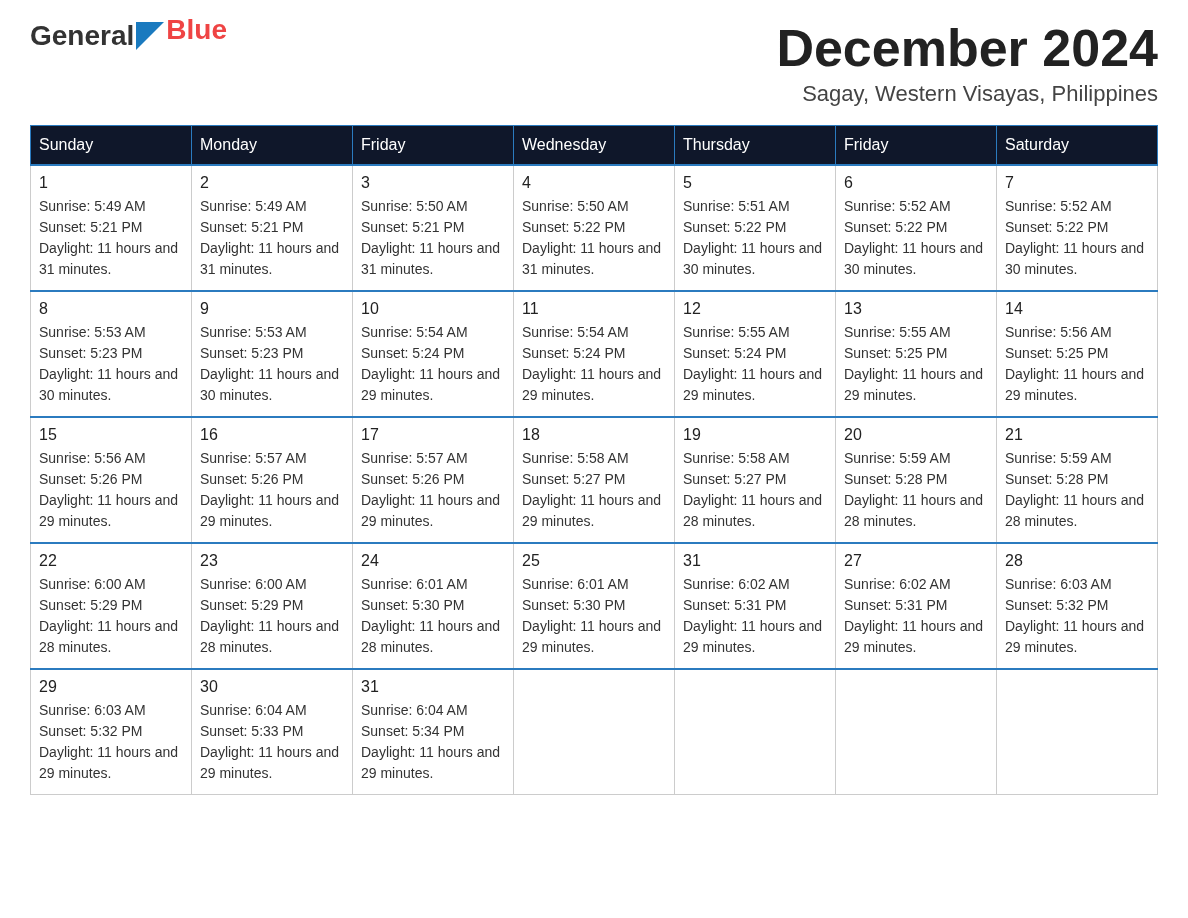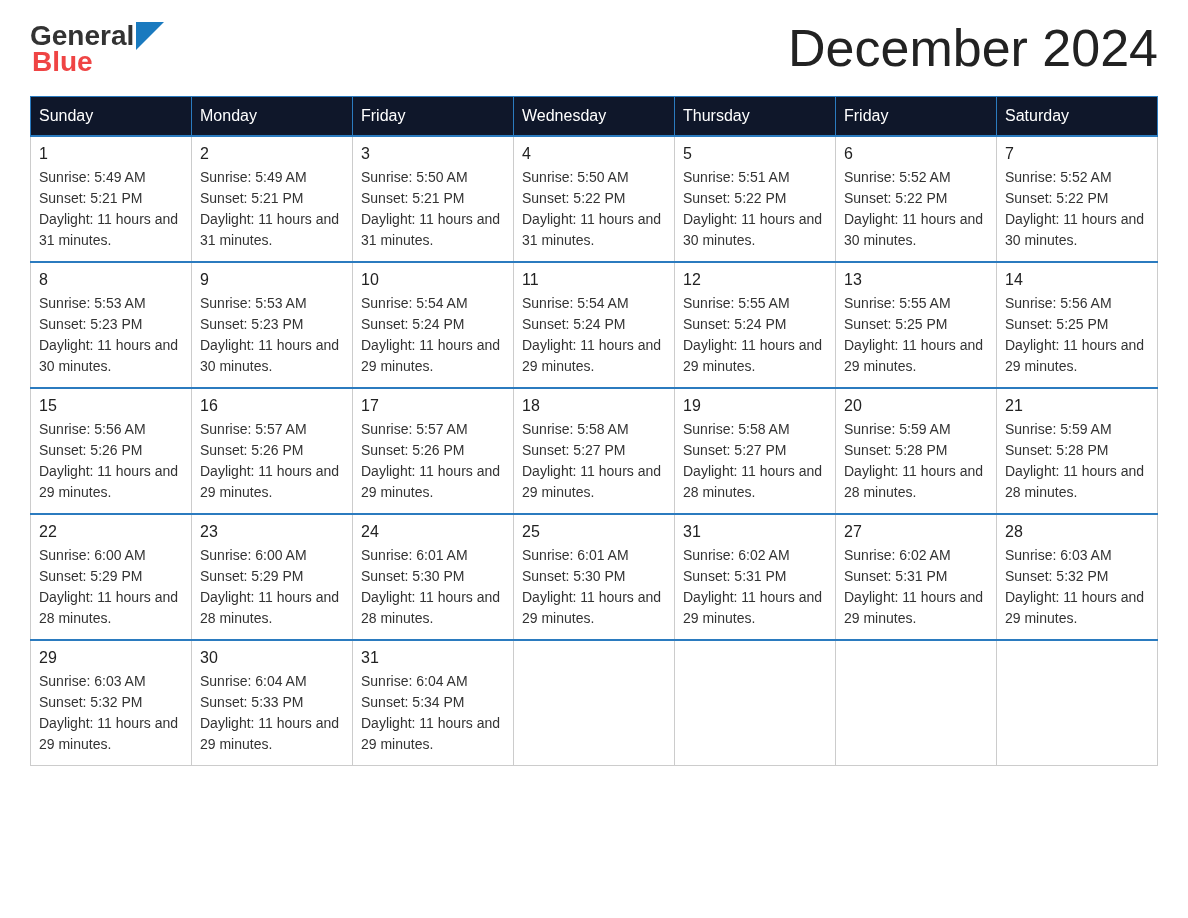--- a/index.html
+++ b/index.html
@@ -26,39 +26,39 @@
       height: 0;
       border-left: 14px solid #1a7abf;
       border-top: 14px solid #1a7abf;
       border-right: 14px solid transparent;
       border-bottom: 14px solid transparent;
       display: inline-block;
       margin-left: 2px;
     }
     .logo-wrapper {
       display: flex;
-      flex-direction: column;
+      flex-direction: row;
     }
     .logo-line1 {
       display: flex;
       align-items: center;
     }
     .logo-line2 {
       font-size: 28px;
       font-weight: bold;
       color: #ef4444;
       margin-top: -6px;
       padding-left: 2px;
     }
     .title-area {
       text-align: right;
     }
     .month-year {
       font-size: 52px;
-      font-weight: normal;
+      font-weight: bold;
       color: #222;
       line-height: 1.1;
     }
     .location {
       font-size: 22px;
       color: #444;
       margin-top: 4px;
     }
     .calendar-table {
       width: 100%;
@@ -110,20 +110,21 @@
 <div class="header-area">
   <div class="logo-wrapper">
     <div class="logo-line1">
       <span class="logo-text-general">General</span>
       <span class="logo-triangle"></span>
     </div>
     <div class="logo-line2">Blue</div>
   </div>
   <div class="title-area">
     <div class="month-year">December 2024</div>
+    <div class="location">Sagay, Western Visayas, Philippines</div>
   </div>
 </div>
 
 <table class="calendar-table">
   <thead>
     <tr id="header-row">
     <th>Sunday</th>
         <th>Monday</th>
         <th>Friday</th>
         <th>Wednesday</th>

